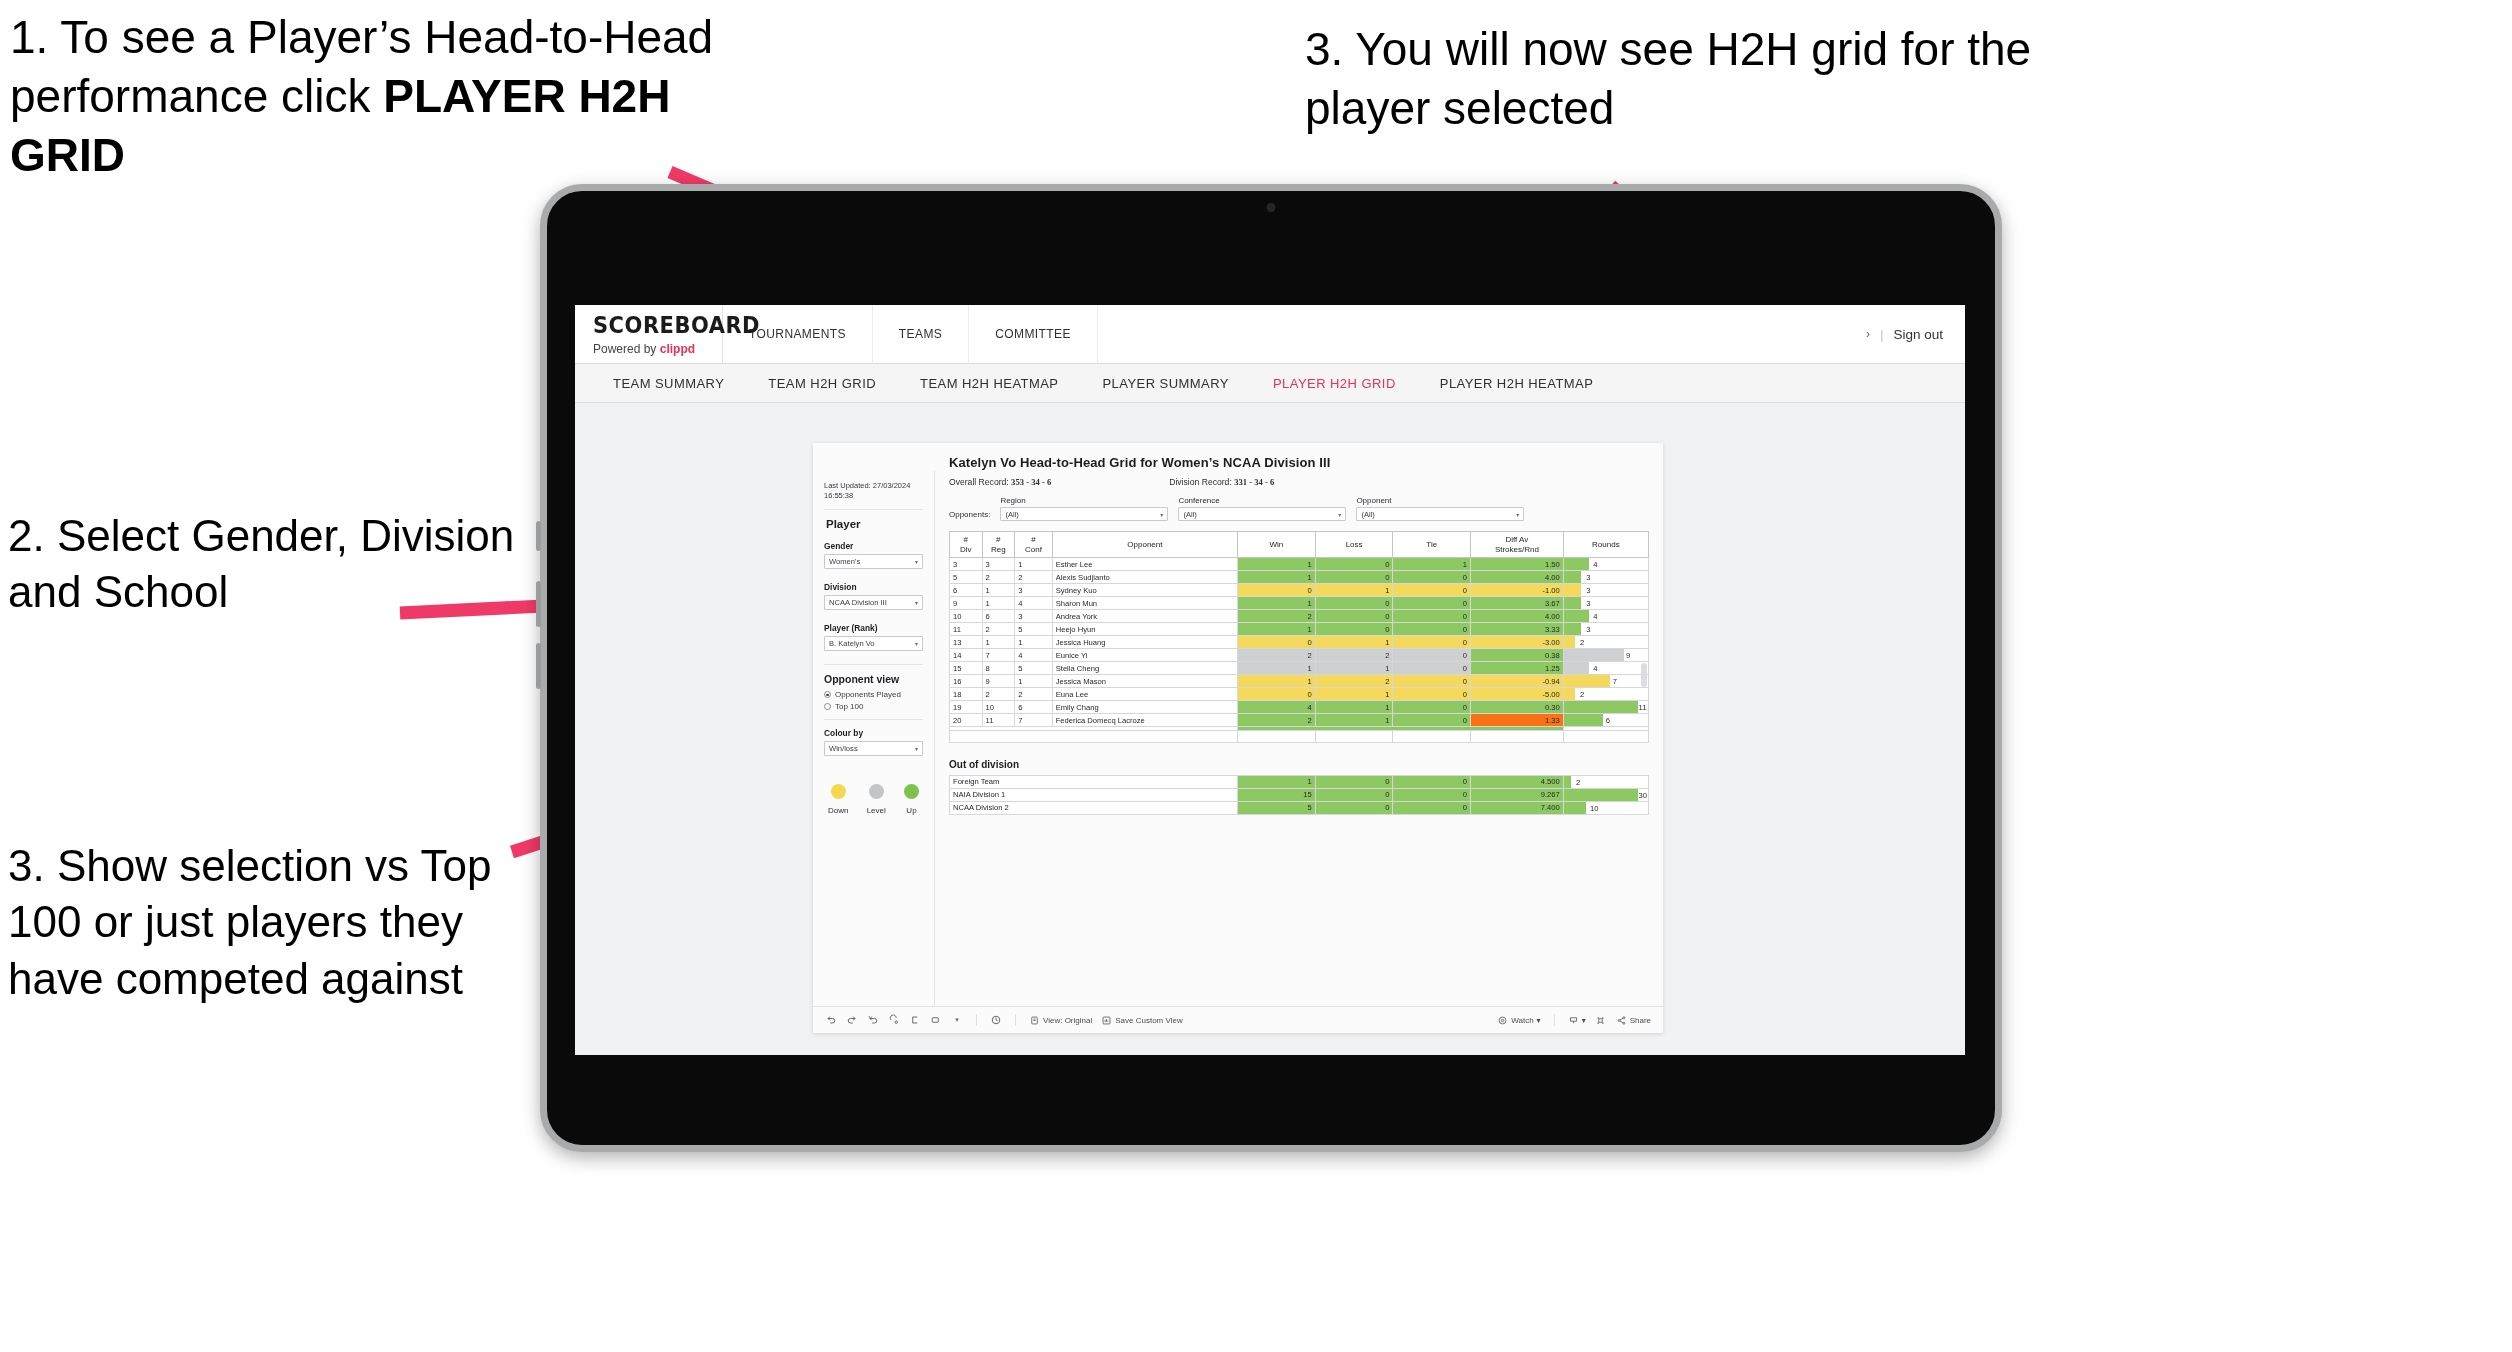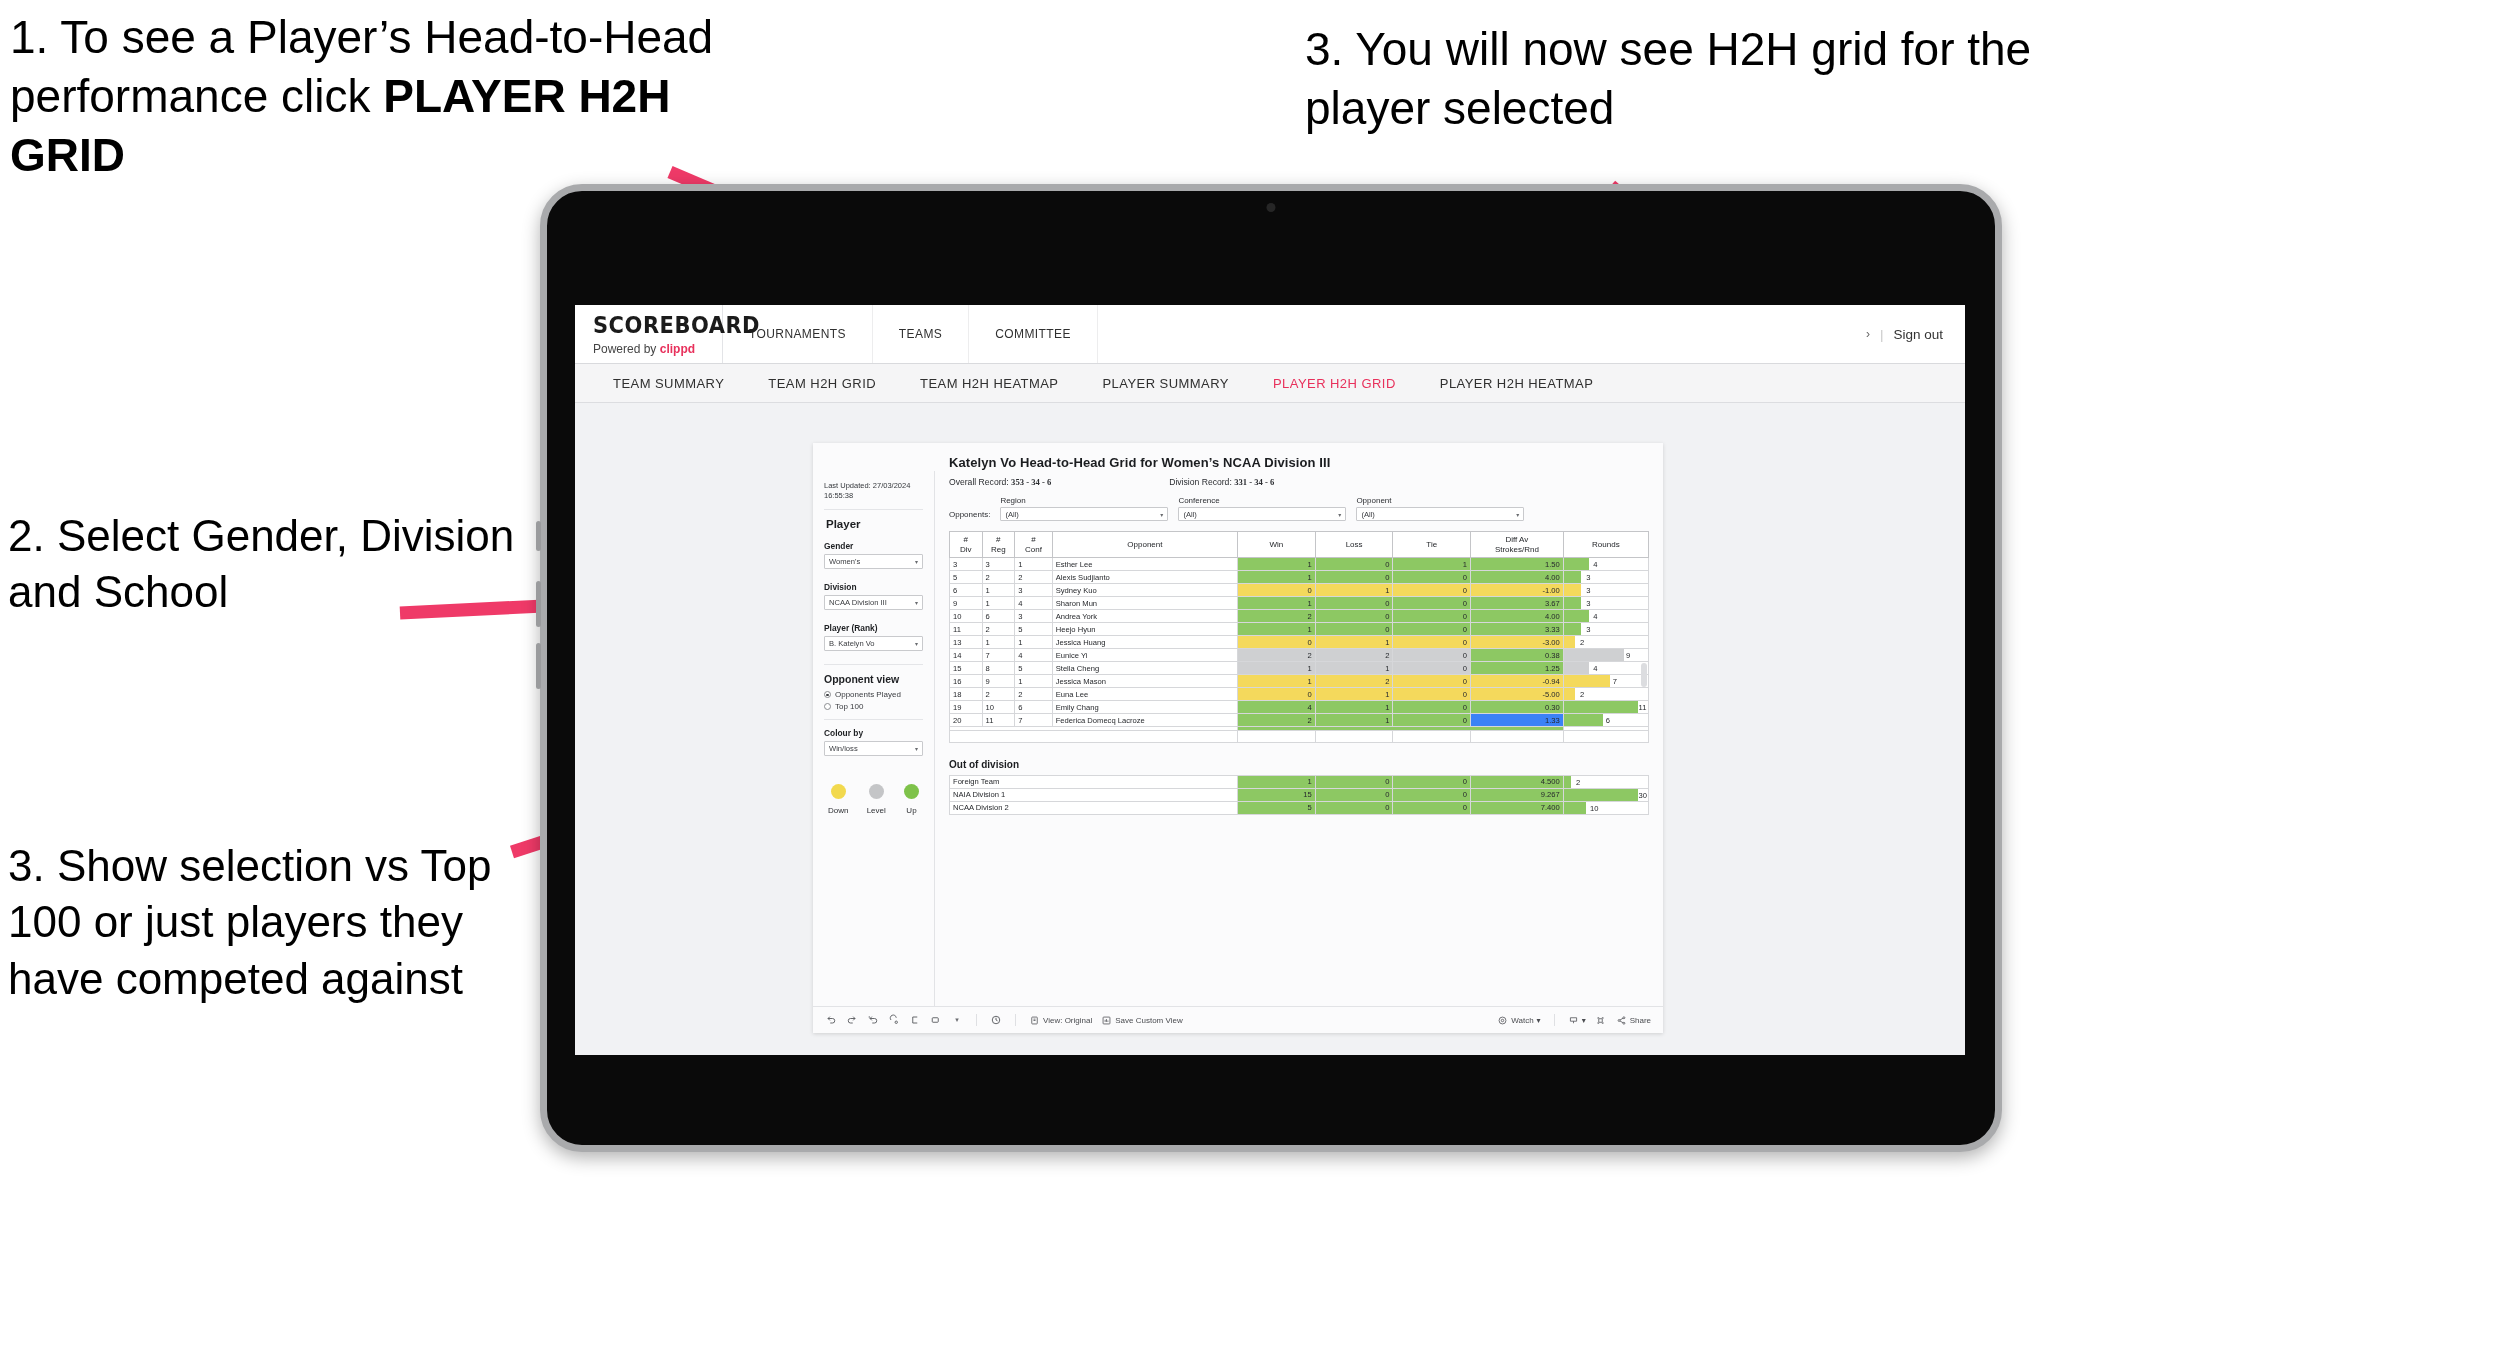--- a/index.html
+++ b/index.html
@@ -499,21 +499,21 @@
                       </td>
                     </tr>
                     <tr>
                       <td class="num">20</td>
                       <td class="num">11</td>
                       <td class="num">7</td>
                       <td class="opp">Federica Domecq Lacroze</td>
                       <td class="val" style="background:#8dc863">2</td>
                       <td class="val" style="background:#8dc863">1</td>
                       <td class="val" style="background:#8dc863">0</td>
-                      <td class="val" style="background:#3b82f6">1.33</td>
+                      <td class="val" style="background:#f97316">1.33</td>
                       <td class="bar">
                         <span class="fill" style="width:46%;background:#8dc863"></span>
                         <span class="t" style="padding-left:calc(46% + 3px)">6</span>
                       </td>
                     </tr>
                     <tr>
                       <td colspan="4" style="height:4px;overflow:hidden"></td>
                       <td colspan="4" style="height:4px;background:#8dc863"></td>
                       <td style="height:4px"></td>
                     </tr>

